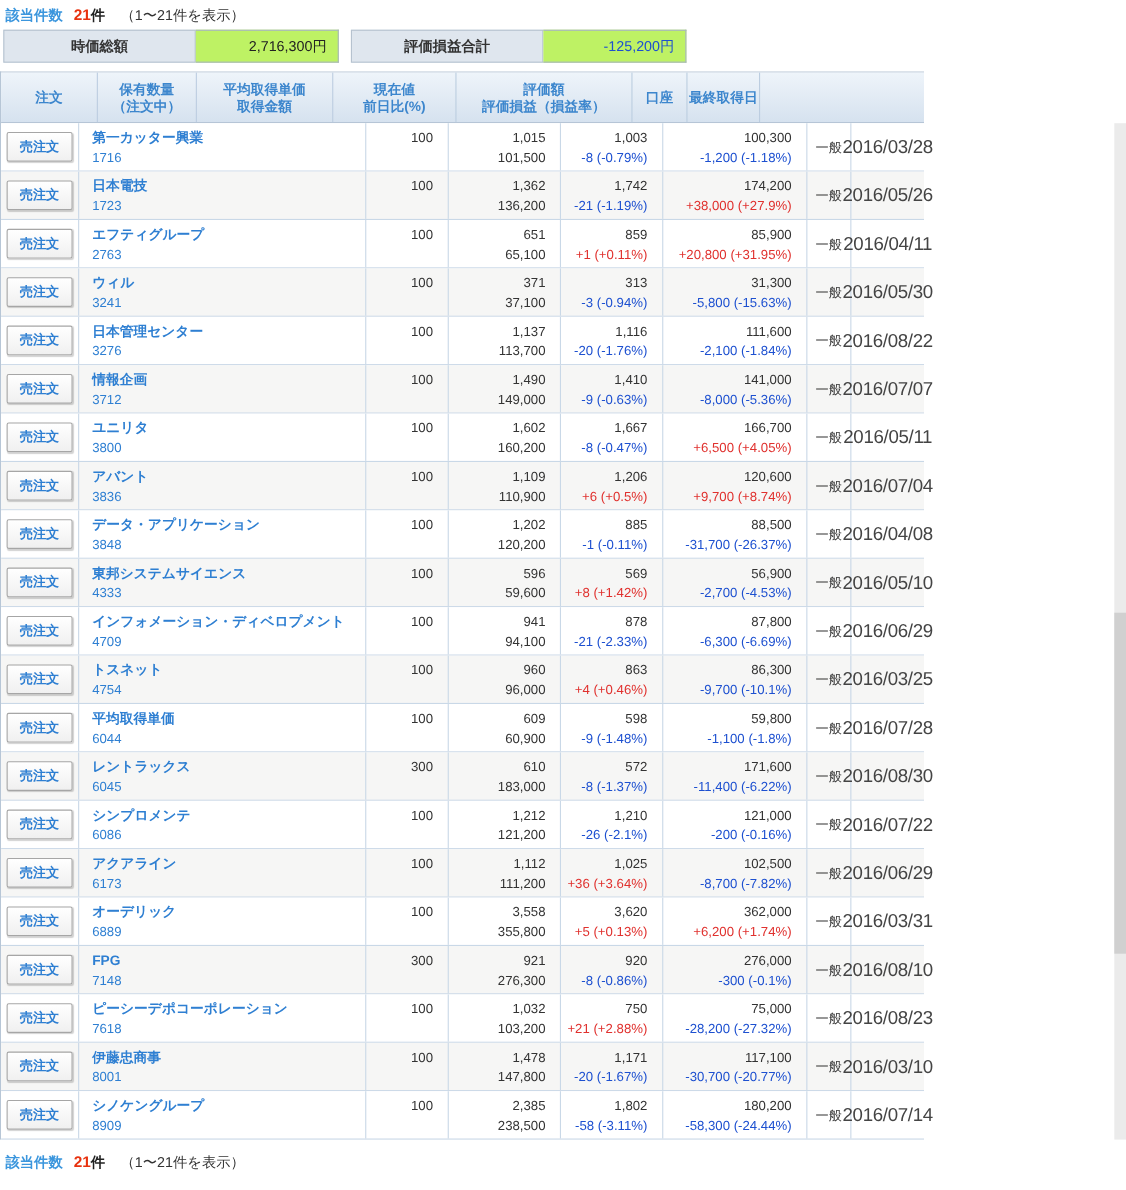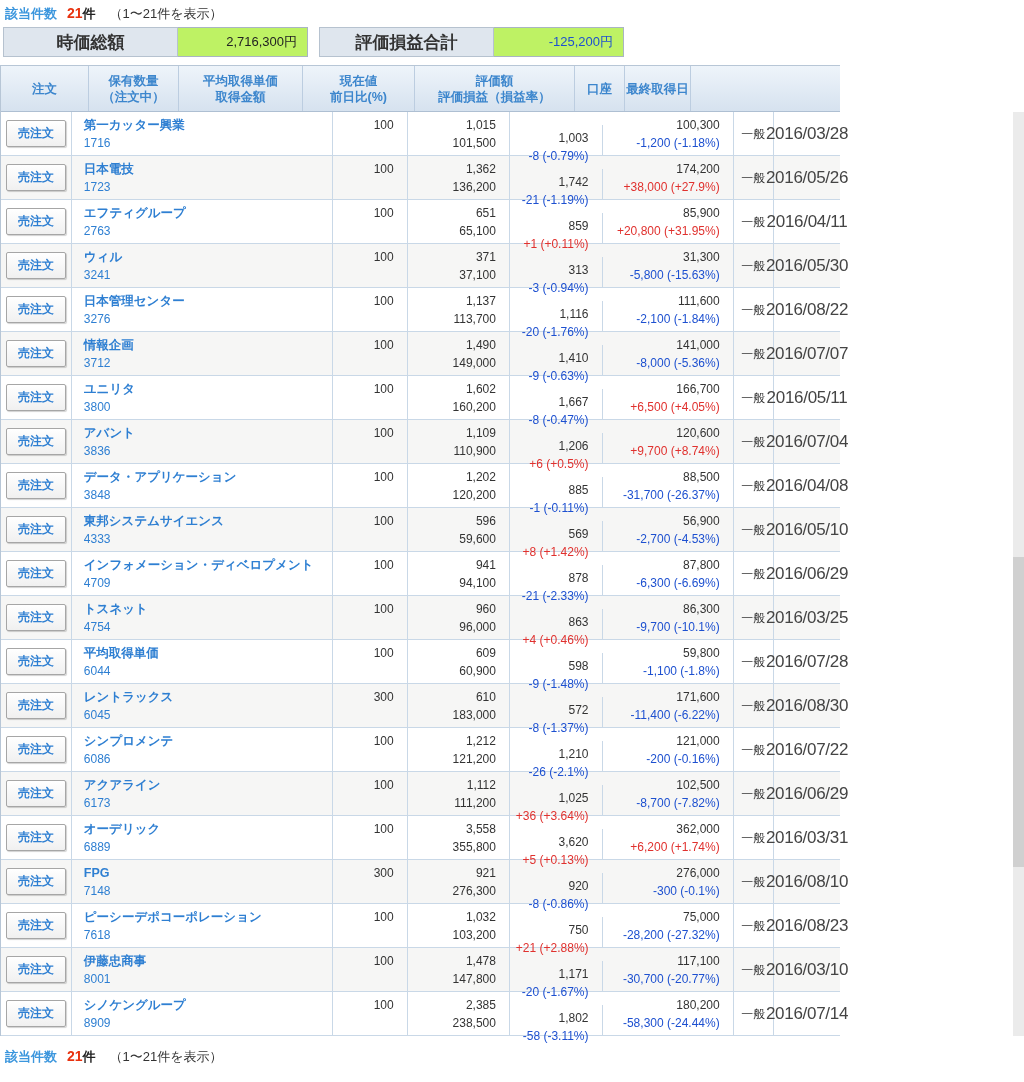--- a/index.html
+++ b/index.html
@@ -10,42 +10,42 @@
   .count-line { padding:5px 6px 4px 5px; font-size:13px; color:#333; height:26px; }
   .count-label { color:#3b96dd; font-weight:bold; }
   .count-num { color:#e8320f; font-weight:bold; font-size:14px; margin-left:10px; }
   .count-unit { color:#222; font-weight:bold; }
   .count-range { color:#333; margin-left:14px; }
 
   
   .summary { display:flex; margin:1px 0 0 3px; height:30px; }
   .sum-group { display:flex; margin-right:11px; }
   .sum-label { width:175px; height:30px; background:#dfe6ee; border:1px solid #b6c2cf;
-    display:flex; align-items:center; justify-content:center; font-size:17px; font-weight:bold; color:#333; }
+    display:flex; align-items:center; justify-content:center; font-size:13px; font-weight:bold; color:#333; }
   .sum-value { width:130px; height:30px; background:#bef264; border:1px solid #a9b5c2; border-left:none;
     display:flex; align-items:center; justify-content:flex-end; padding-right:10px; font-size:13px; color:#222; }
   .sum-value.neg { color:#1d50d0; }
 
   
   .tablewrap { margin-top:8px; border-top:1px solid #b7c6d6; border-left:1px solid #b7c6d6; width:840px; }
   .thead { display:flex; height:46px; background:linear-gradient(#eef4fa,#d6e2ef); border-bottom:1px solid #aebfd2; }
   .th { display:flex; flex-direction:column; align-items:center; justify-content:center;
     color:#3c86cd; font-weight:bold; font-size:12.5px; line-height:16px; border-right:1px solid #bccde0; }
   .th.filler { border-right:none; }
   .sort-arrow { font-size:10px; margin-left:4px; }
 
   .row { display:flex; height:44px; background:#fff; border-bottom:1px solid #c9d8e7; }
   .row.alt { background:#f6f6f5; }
   .cell { border-right:1px solid #c9d8e7; padding-top:4px; font-size:12px; color:#333; line-height:18px; }
 
   .c-order { width:88px; display:flex; align-items:center; justify-content:center; padding-top:0; }
   .c-name { width:322px; padding-left:12px; }
   .c-qty { width:90px; }
   .c-avg { width:124px; }
-  .c-price { width:112px;margin-top:13px; }
+  .c-price { width:112px; }
   .c-value { width:160px; }
   .c-account { width:50px; display:flex; align-items:center; justify-content:center; padding-top:0; }
   .c-date { width:66px; display:flex; align-items:center; justify-content:center; padding-top:0;
     font-size:17px; color:#444; letter-spacing:-0.3px; border-right:none; }
   .num { text-align:right; padding-right:13px; }
 
   .h-order { width:88px; } .h-name { width:322px; flex-direction:row; } .h-qty { width:90px; }
   .h-avg { width:124px; } .h-price { width:112px; } .h-value { width:160px; }
   .h-account { width:50px; } .h-date { width:66px; } .h-filler { flex:1; }
 

